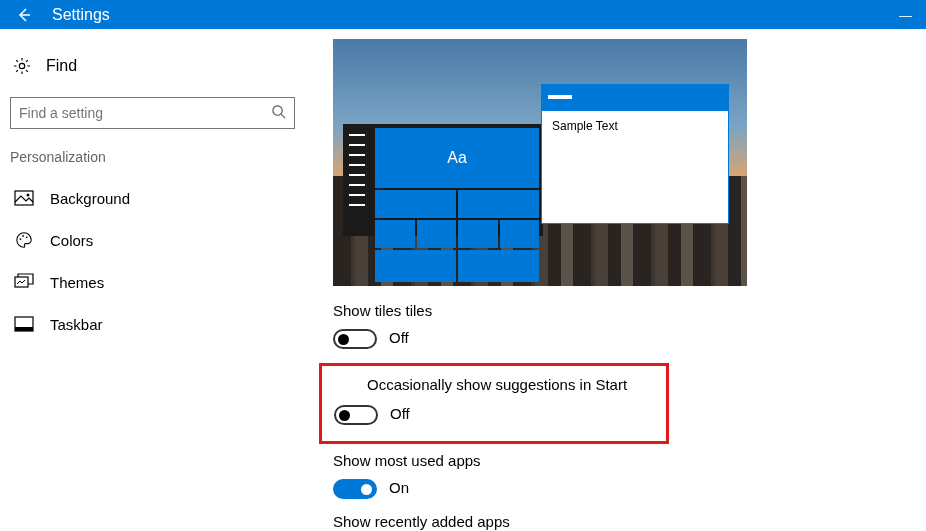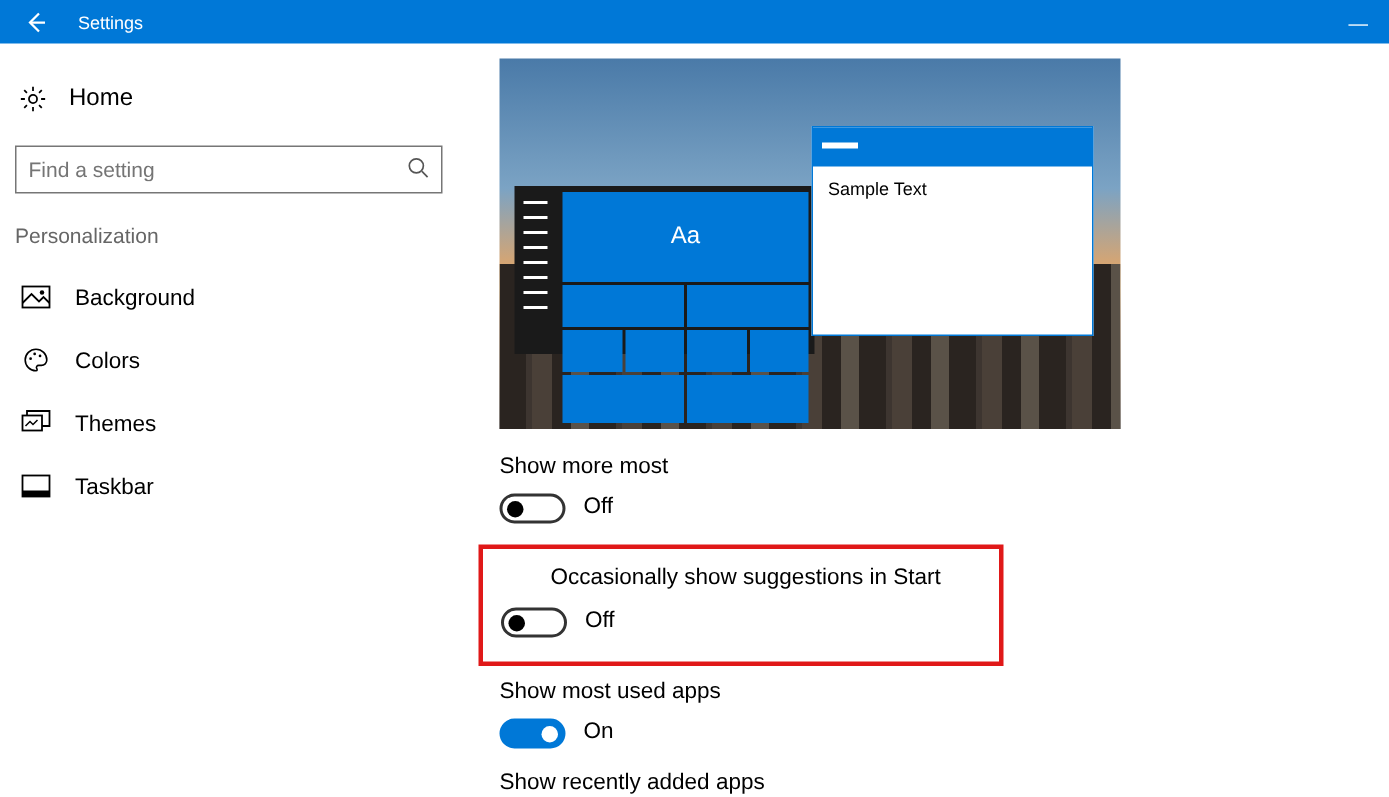--- a/index.html
+++ b/index.html
@@ -24,21 +24,21 @@
   }
   .back-btn {
     width: 36px;
     height: 29px;
     display: flex;
     align-items: center;
     justify-content: center;
     cursor: pointer;
   }
   .back-btn svg { width: 16px; height: 16px; }
-  .title-text { margin-left: 10px; font-size: 12px; }
+  .title-text { margin-left: 10px; font-size: 16px; }
   .minimize {
     position: absolute;
     right: 12px;
     top: 8px;
     color: #fff;
     font-size: 13px;
     letter-spacing: 2px;
   }
 
   .content { display: flex; height: calc(100% - 29px); }
@@ -145,21 +145,21 @@
 
 <div class="content">
   <div class="sidebar">
     <div class="home-row">
       <span class="nav-icon">
         <svg viewBox="0 0 20 20">
             <circle cx="10" cy="10" r="3" fill="none" stroke="#000" stroke-width="1.3"></circle>
             <path d="M10 1v3M10 16v3M1 10h3M16 10h3M3.5 3.5l2 2M14.5 14.5l2 2M16.5 3.5l-2 2M5.5 14.5l-2 2" stroke="#000" stroke-width="1.3"></path>
           </svg>
       </span>
-      <span>Home</span>
+      <span>Find</span>
     </div>
 
     <div class="search-box">
       <input type="text" placeholder="Find a setting" style="">
       <span class="search-icon">
         <svg viewBox="0 0 16 16">
             <circle cx="7" cy="7" r="5" fill="none" stroke="#555" stroke-width="1.2"></circle>
             <line x1="11" y1="11" x2="15" y2="15" stroke="#555" stroke-width="1.2"></line>
           </svg>
       </span>
@@ -242,21 +242,21 @@
             <div class="tile"></div>
         </div>
       </div>
       <div class="sample-window">
         <div class="hdr"></div>
         <div class="txt">Sample Text</div>
       </div>
     </div>
 
     <div class="setting">
-      <div class="setting-label">Show more most</div>
+      <div class="setting-label">Show tiles tiles</div>
       <div class="toggle-row">
         <div class="toggle">
             <div class="knob"></div>
           </div>
         <span class="toggle-state">Off</span>
       </div>
     </div>
 
     <div class="highlight-box">
       <div class="setting">

